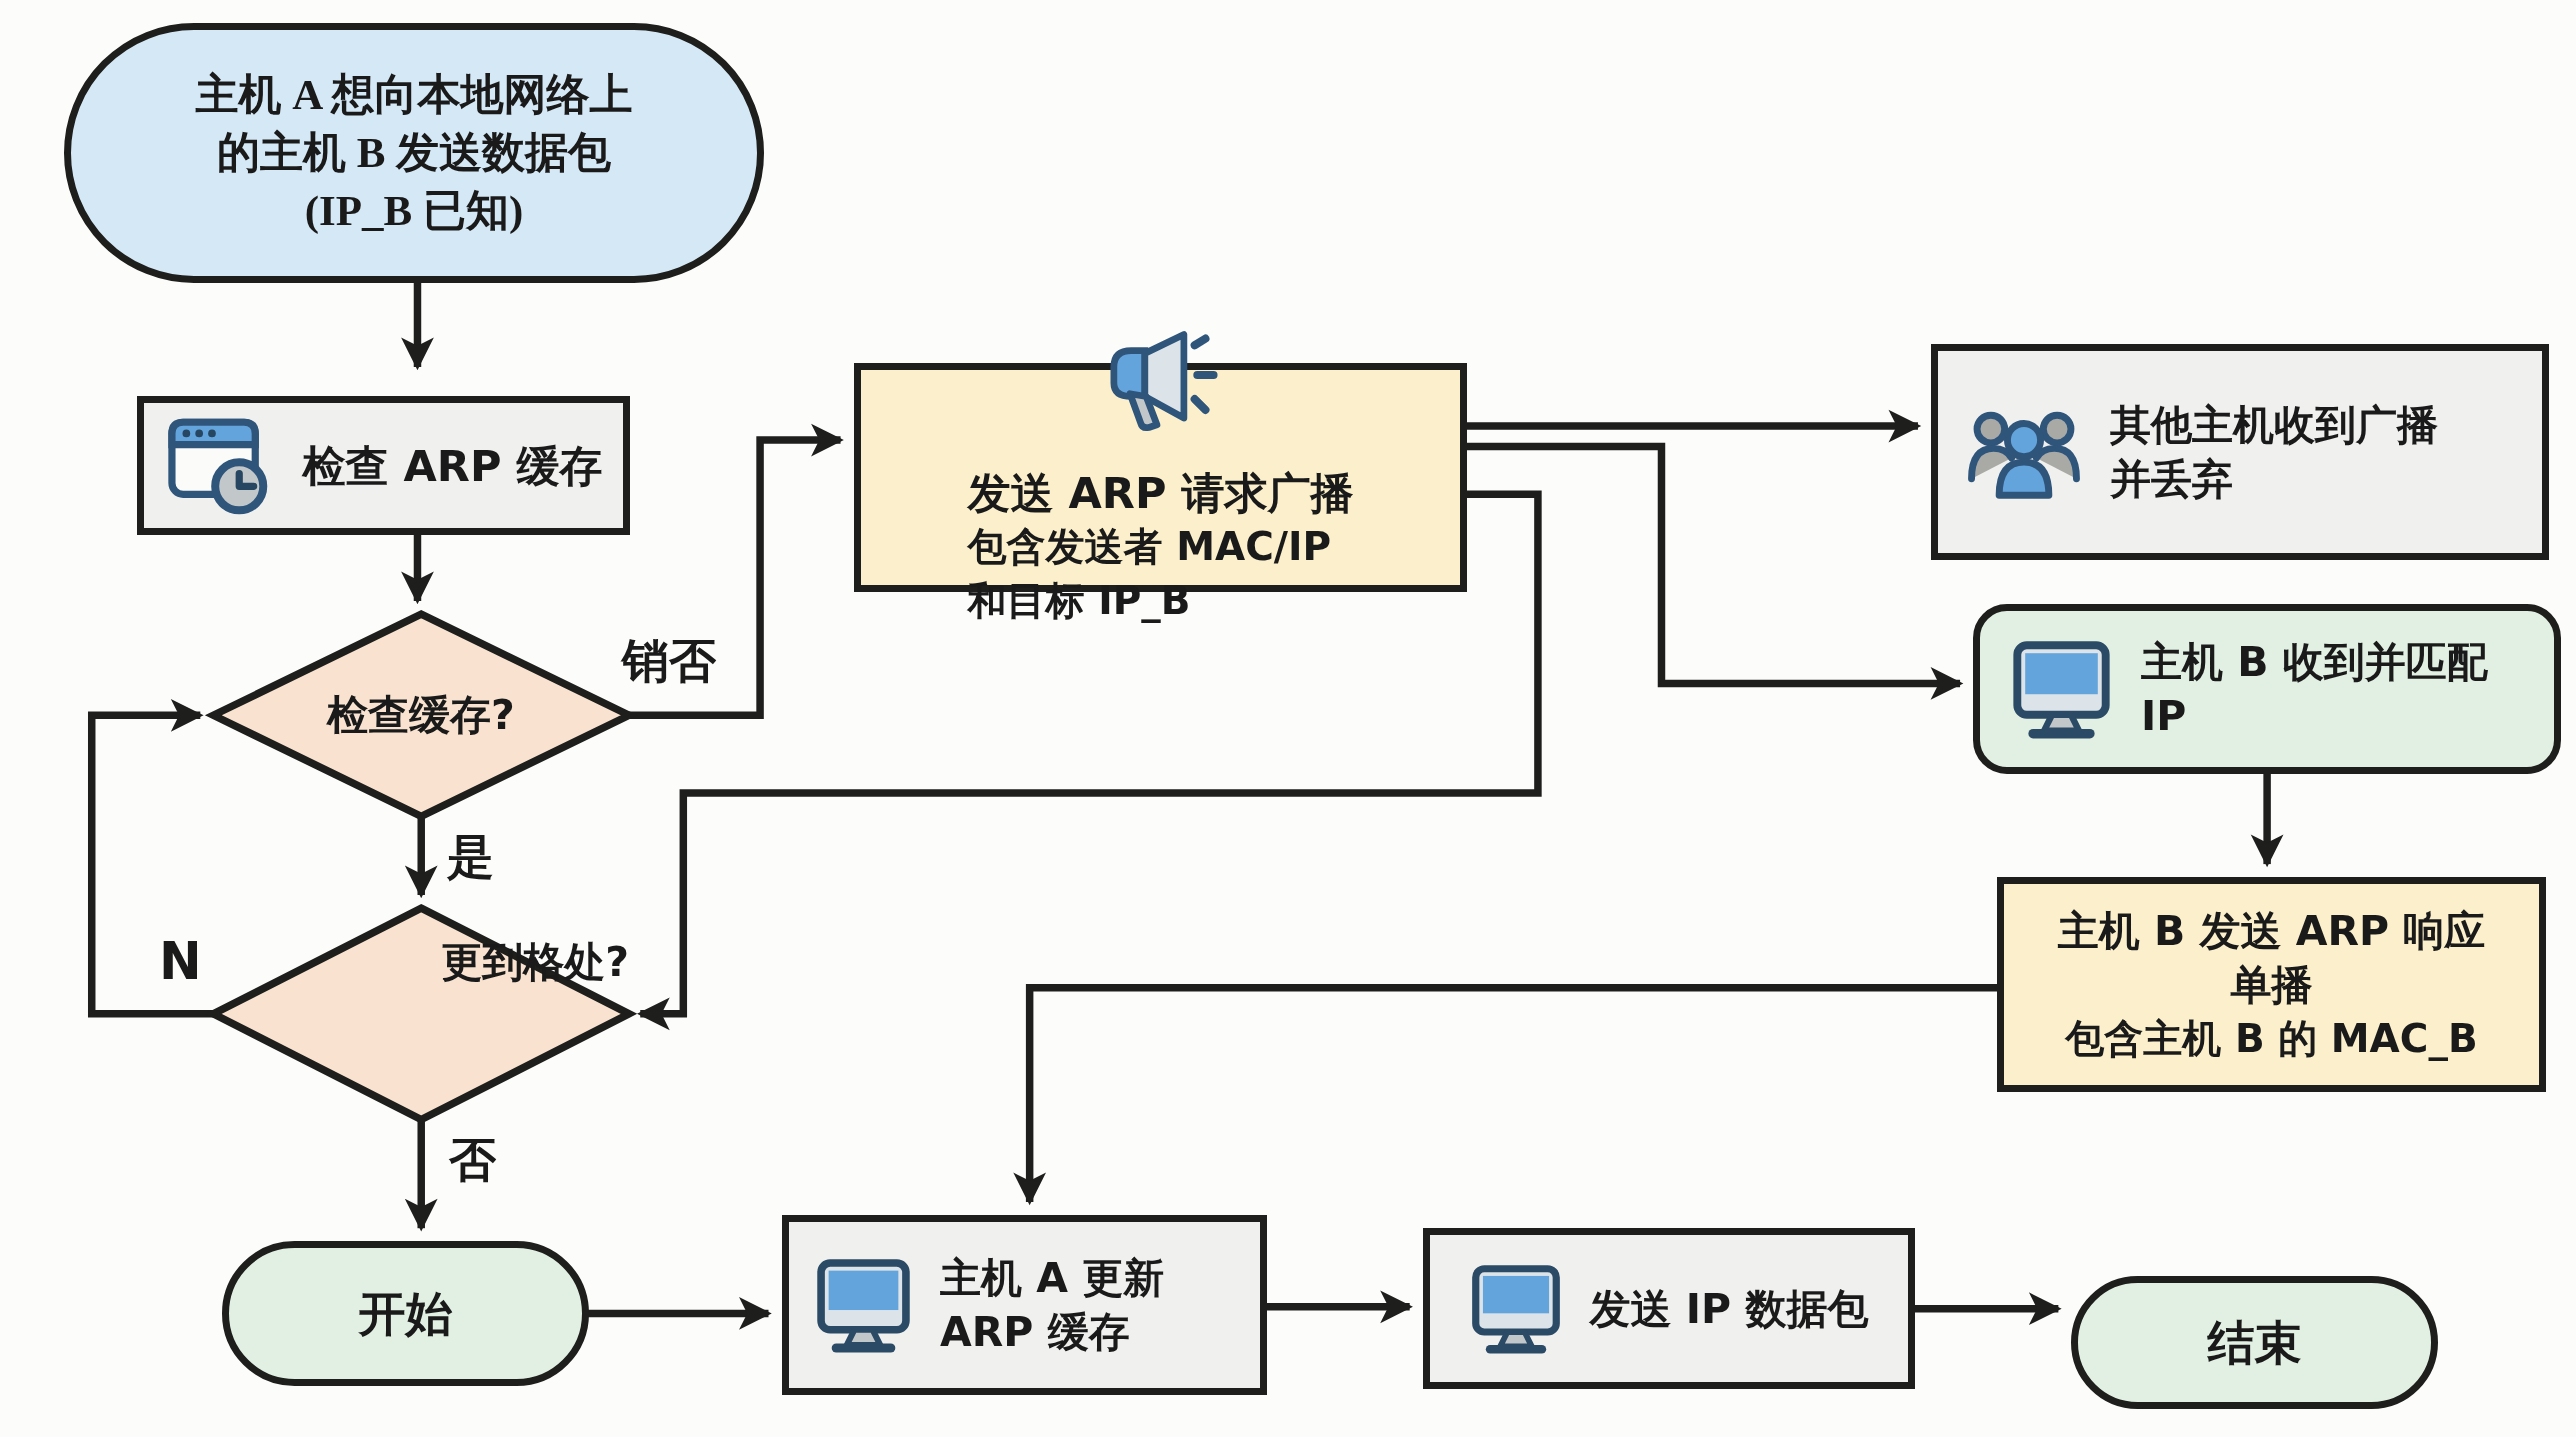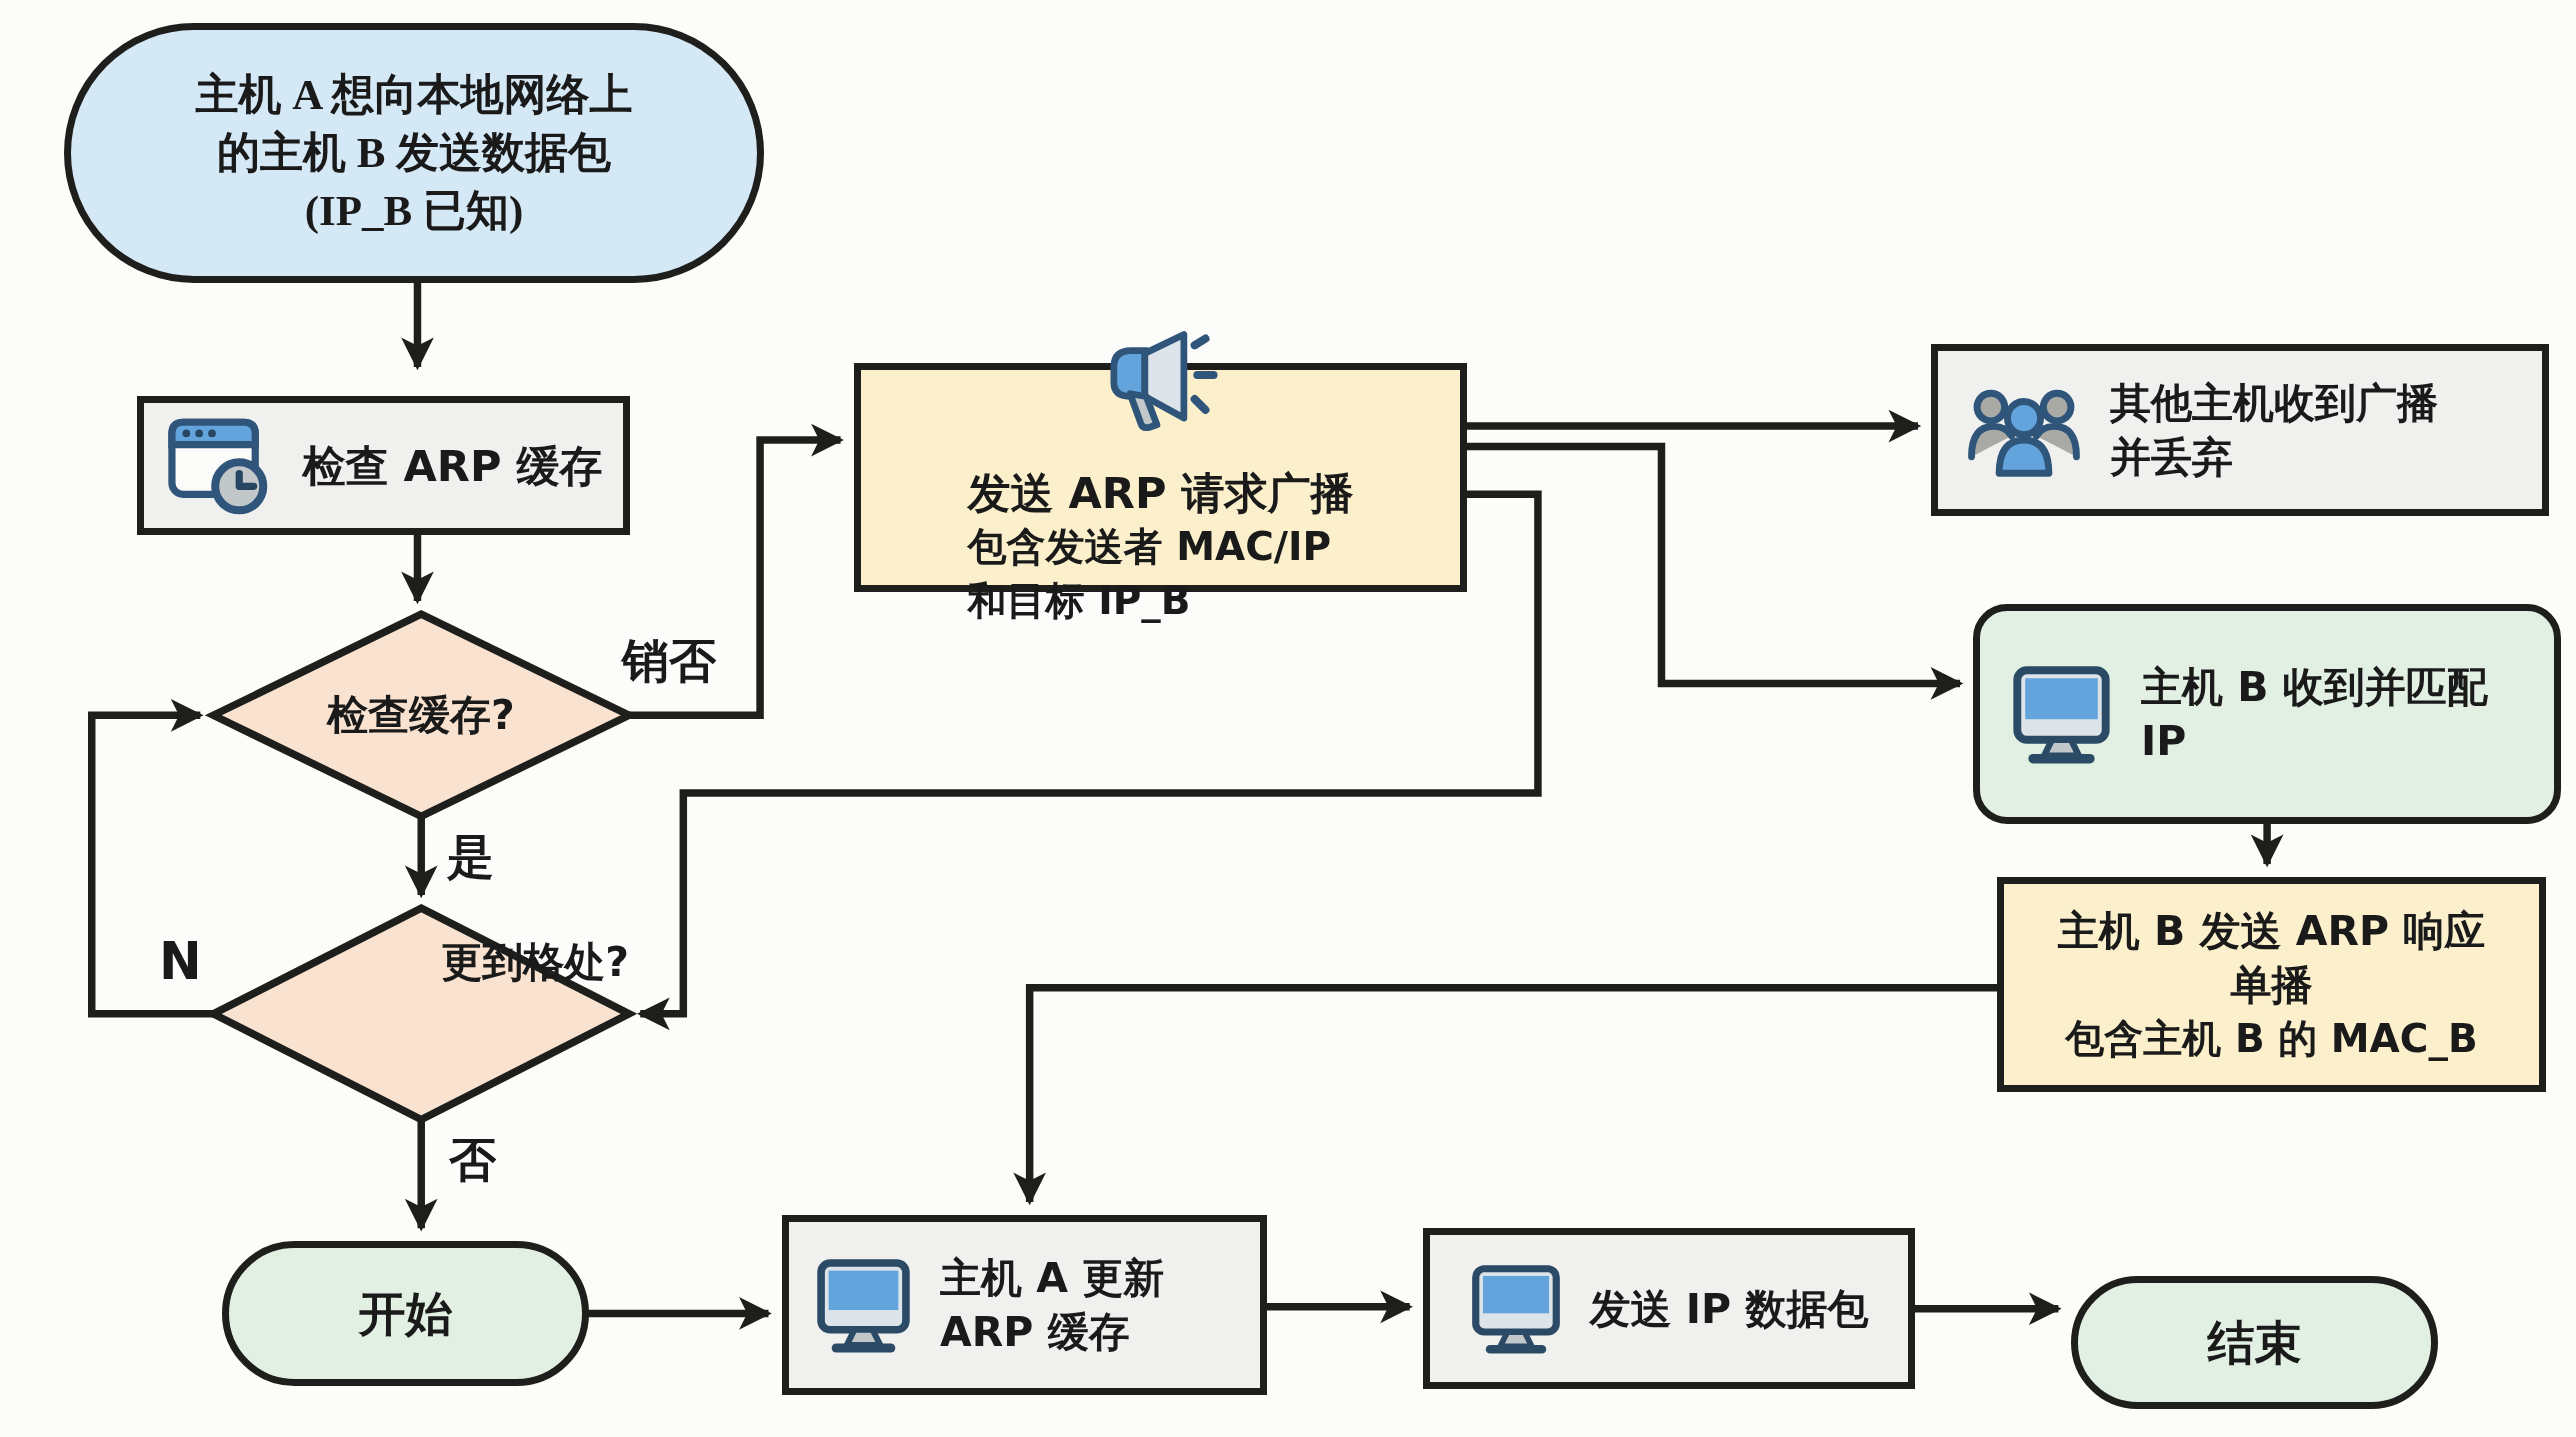--- a/index.html
+++ b/index.html
@@ -123,31 +123,31 @@
     <svg class="icon" width="122" height="110" viewBox="0 0 130 118">
         <use href="#icon-megaphone"></use>
       </svg>
     <div class="txt left" style="line-height:54px;">
       <div>发送 ARP 请求广播</div>
       <div class="sm">包含发送者 MAC/IP</div>
       <div class="sm">和目标 IP_B</div>
     </div>
   </div>
 
-  <div class="node fill-gray" style="left:1931px;top:344px;width:618px;height:172px;justify-content:flex-start;padding-left:28px;">
+  <div class="node fill-gray" style="left:1931px;top:344px;width:618px;height:216px;justify-content:flex-start;padding-left:28px;">
     <svg class="icon" width="116" height="105" viewBox="0 0 124 112">
         <use href="#icon-people"></use>
       </svg>
     <div class="txt left" style="font-size:41px;line-height:54px;">
       <div>其他主机收到广播</div>
       <div>并丢弃</div>
     </div>
   </div>
 
-  <div class="node fill-green rounded" style="left:1973px;top:604px;width:588px;height:220px;justify-content:flex-start;padding-left:30px;">
+  <div class="node fill-green rounded" style="left:1973px;top:604px;width:588px;height:170px;justify-content:flex-start;padding-left:30px;">
     <svg class="icon" width="103" height="101" viewBox="0 0 110 108">
         <use href="#icon-monitor"></use>
       </svg>
     <div class="txt left" style="font-size:41px;line-height:54px;">
       <div>主机 B 收到并匹配</div>
       <div>IP</div>
     </div>
   </div>
 
   <div class="node fill-yellow" style="left:1997px;top:877px;width:549px;height:215px;">

